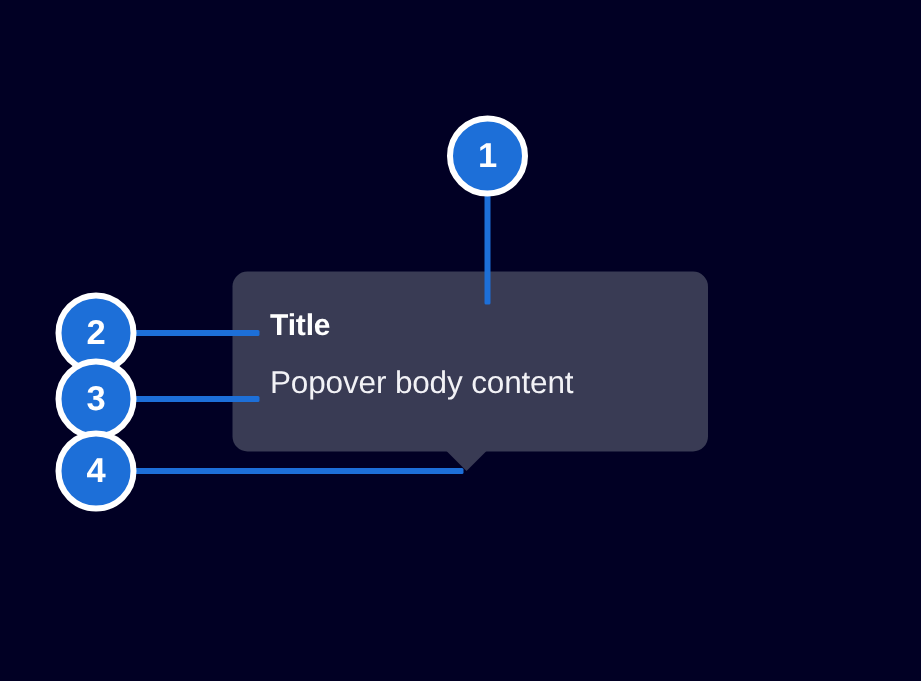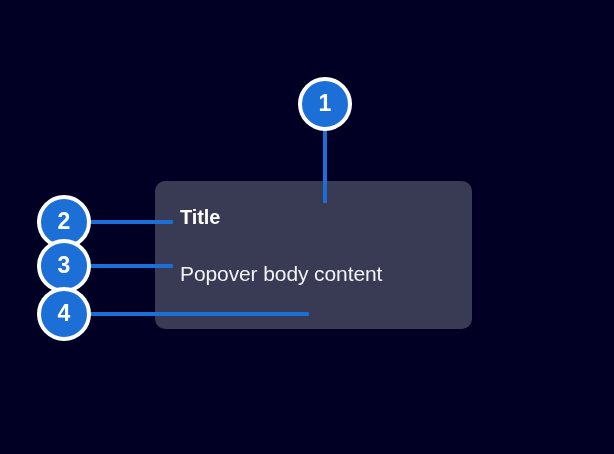--- a/index.html
+++ b/index.html
@@ -21,42 +21,42 @@
     background: #010024;
     overflow: hidden;
   }
 
   
   .popover {
     position: absolute;
     left: 155px;
     top: 181px;
     width: 317px;
-    height: 148px;
+    height: 120px;
     background: #393b54;
     border-radius: 10px;
     box-sizing: border-box;
   }
 
   .popover-title {
     position: absolute;
     left: 25px;
     top: 26px;
     font-size: 20px;
     font-weight: bold;
     color: #ffffff;
     line-height: 1;
     white-space: nowrap;
     letter-spacing: -0.1px;
   }
 
   .popover-body {
     position: absolute;
     left: 25px;
-    top: 82px;
+    top: 64px;
     font-size: 21px;
     font-weight: normal;
     color: #f2f2f6;
     line-height: 1;
     white-space: nowrap;
     letter-spacing: -0.1px;
   }
 
   
   .popover-arrow {

